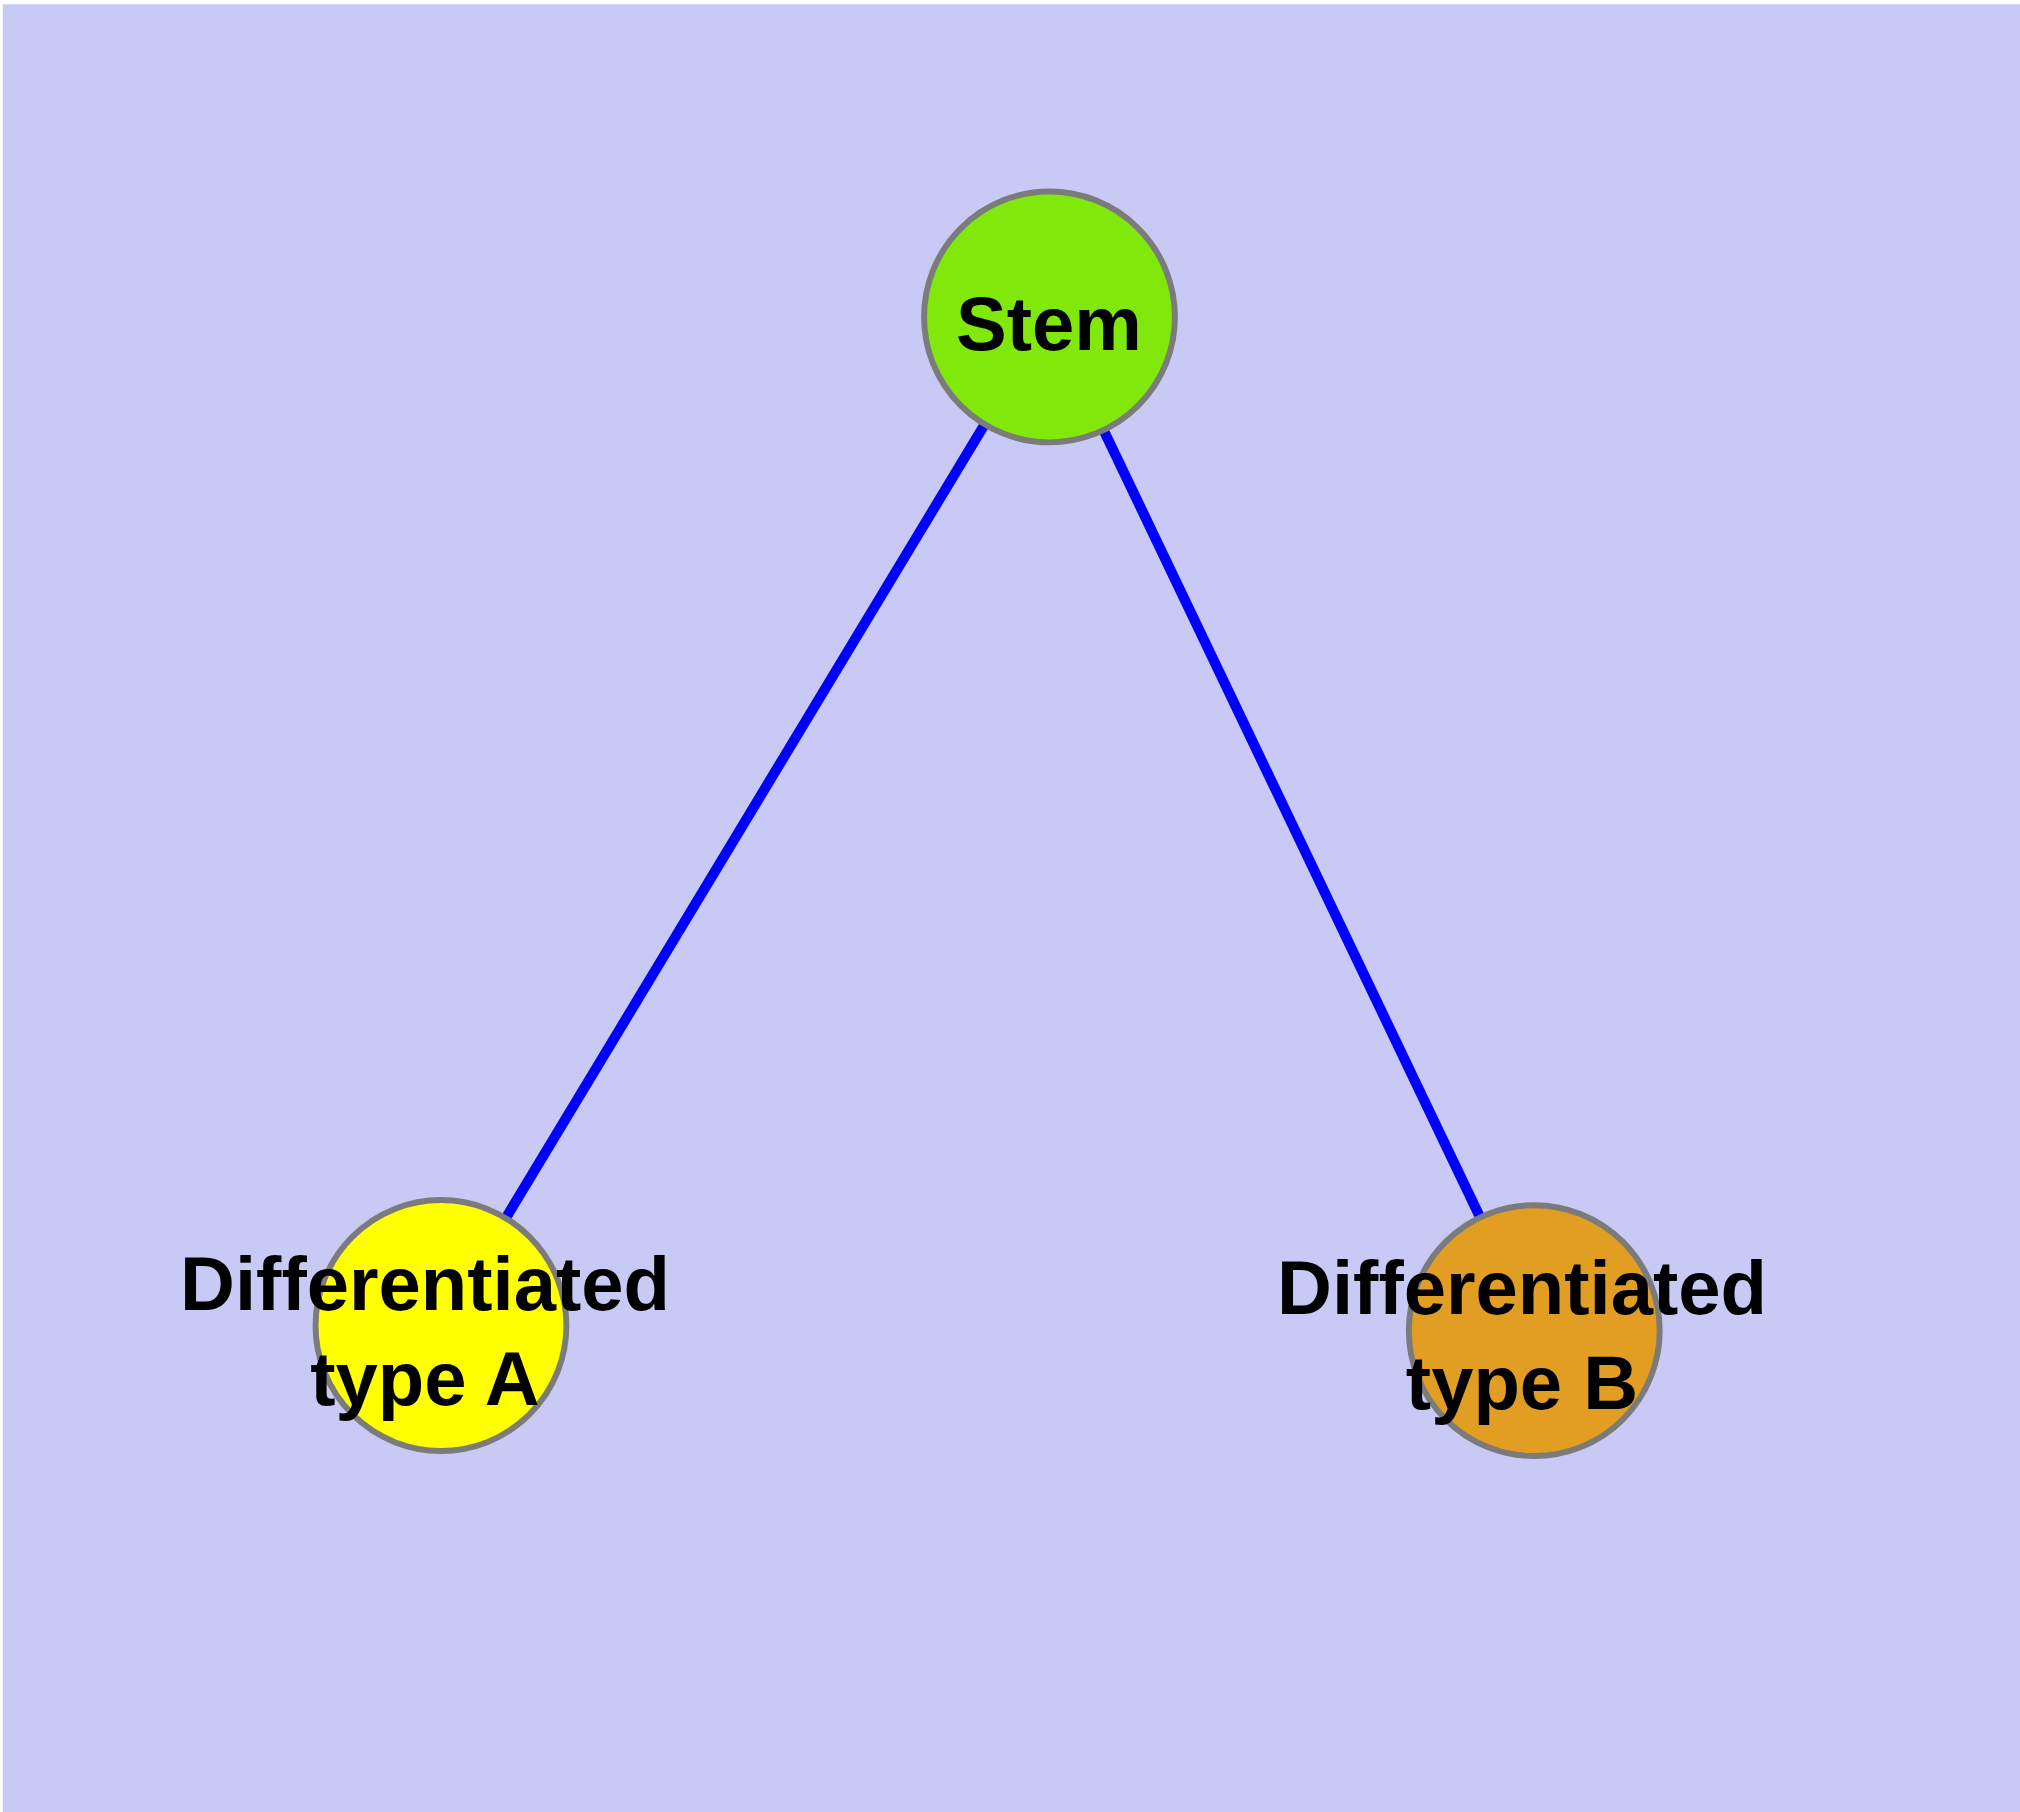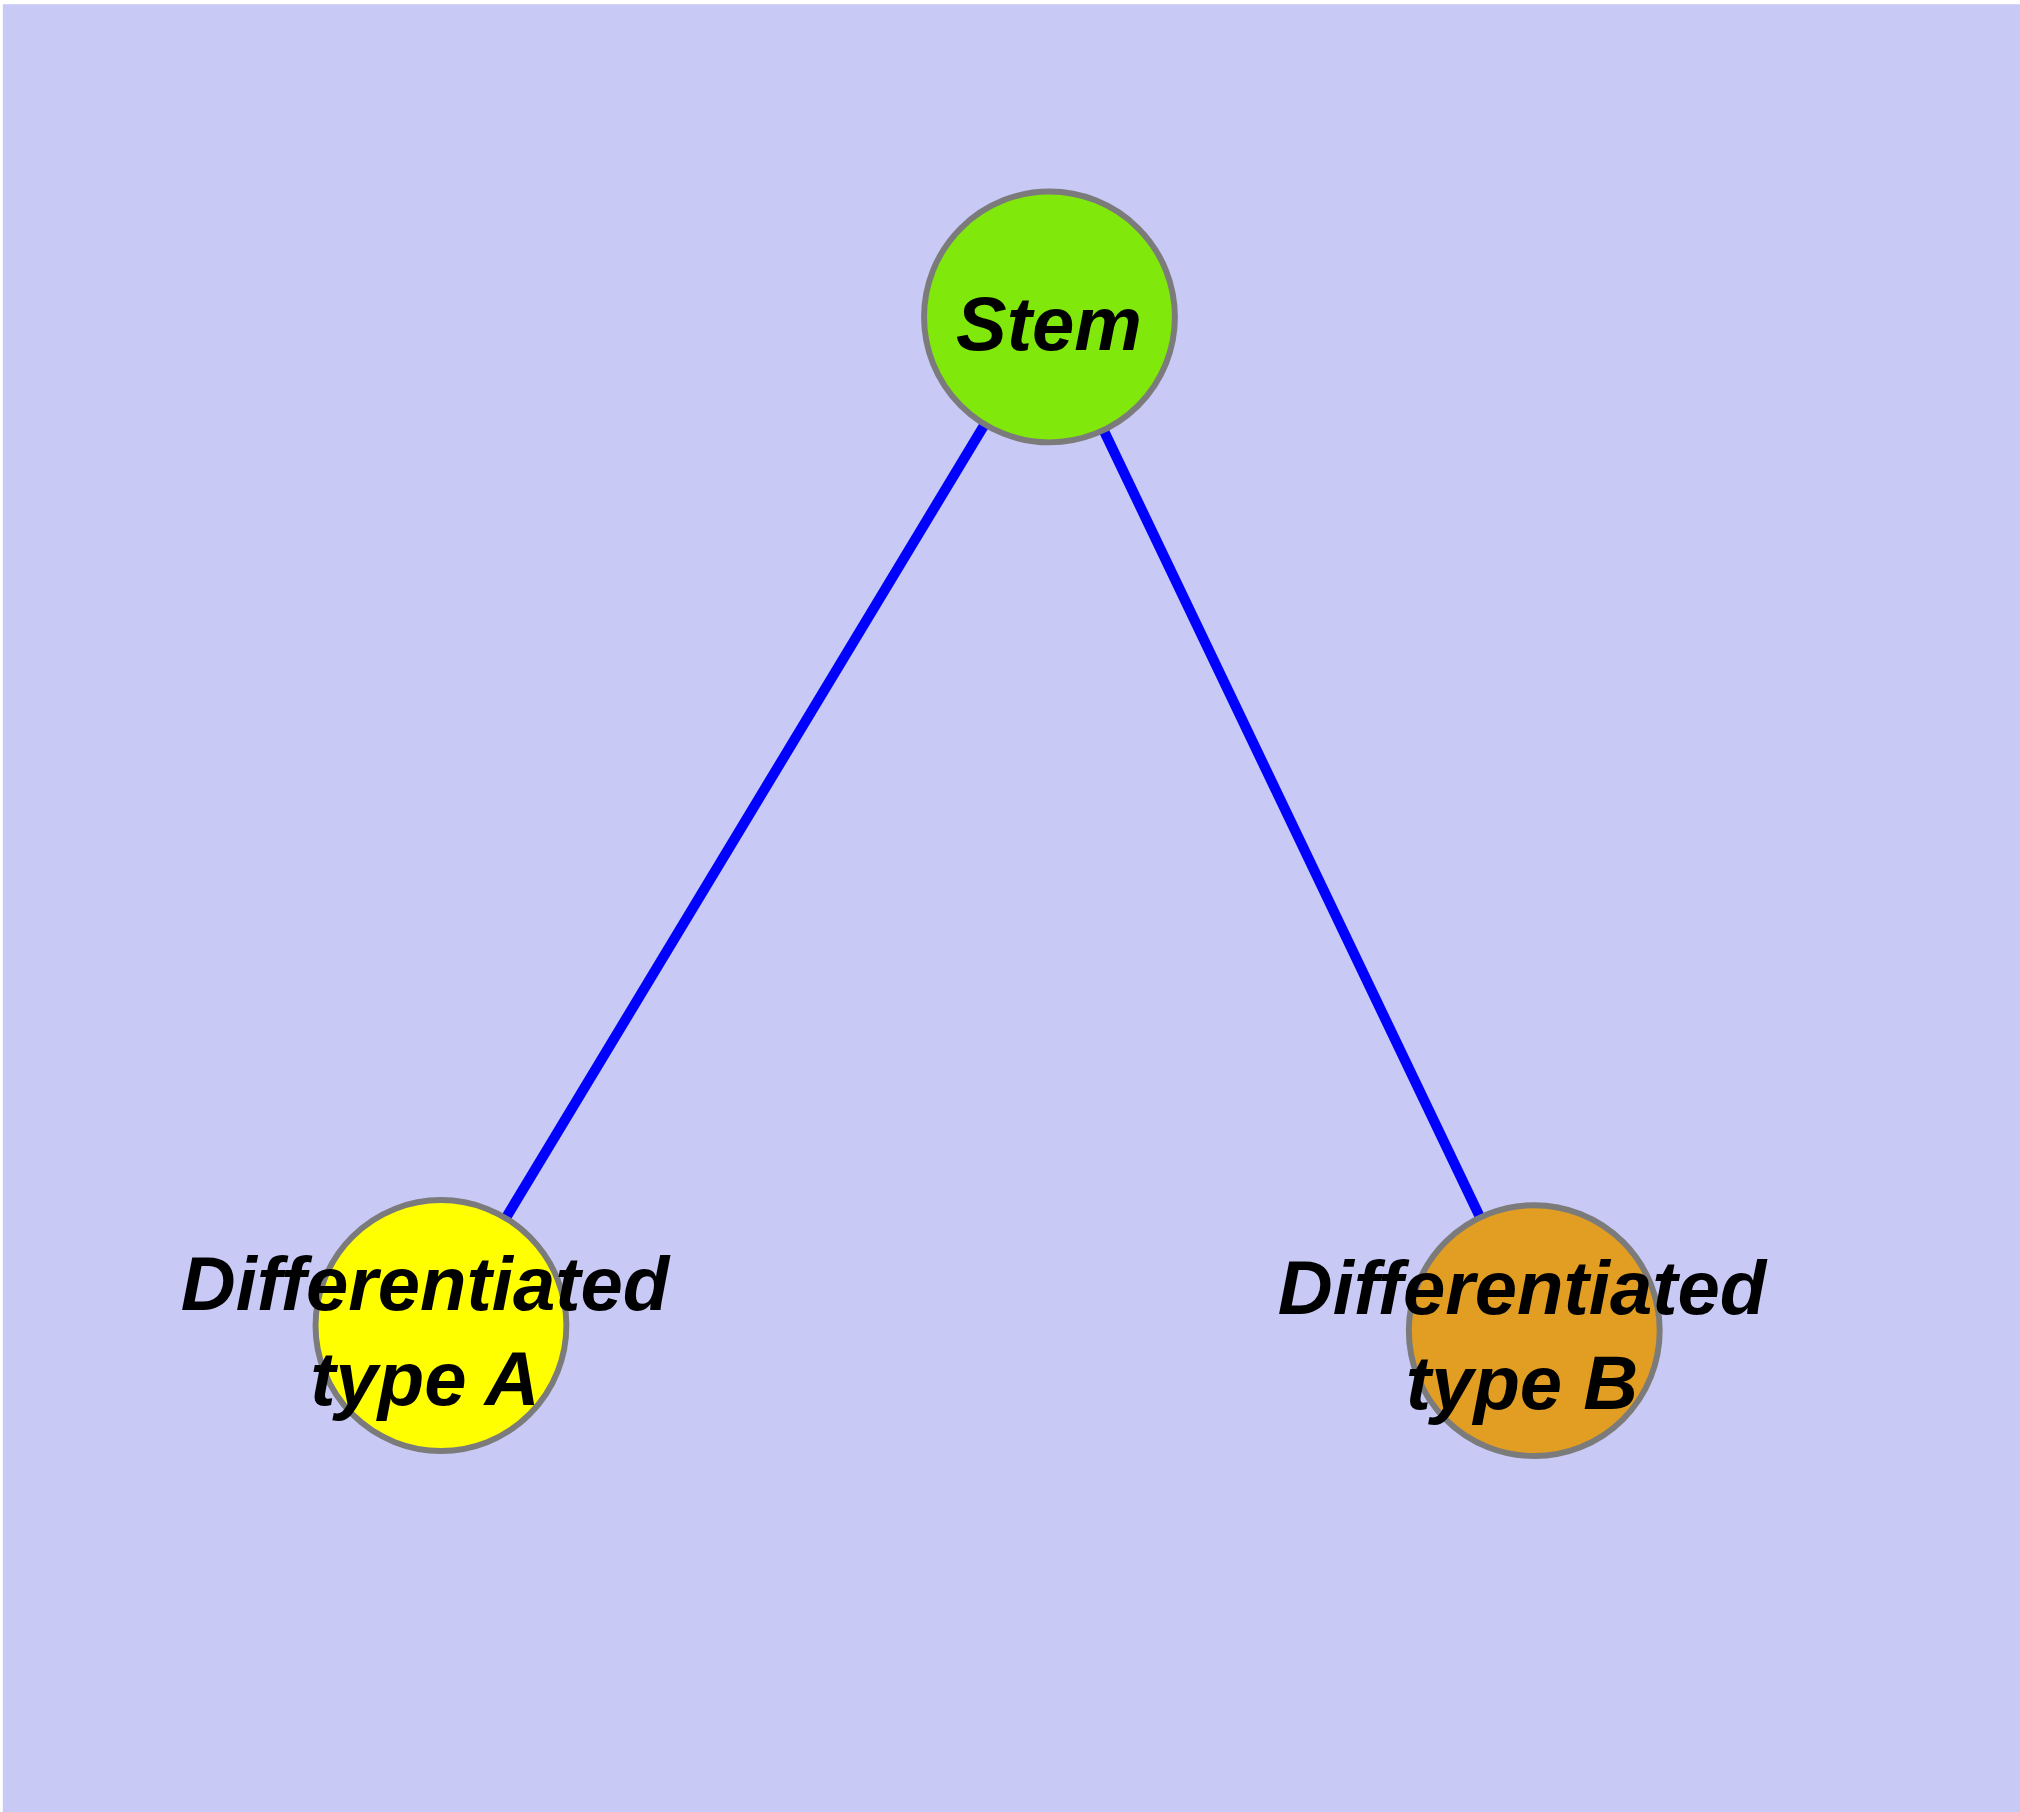--- a/index.html
+++ b/index.html
@@ -8,21 +8,20 @@
     width: 2021px;
     height: 1812px;
     background: #FFFFFF;
     overflow: hidden;
     font-family: "Liberation Sans", sans-serif;
   }
   .stage {
     position: relative;
     width: 1973px;
     height: 1812px;
-    font-style: italic;
   }
   .graph-svg {
     position: absolute;
     left: 0;
     top: 0;
     width: 2021px;
     height: 1812px;
     display: block;
   }
   .node-label {

